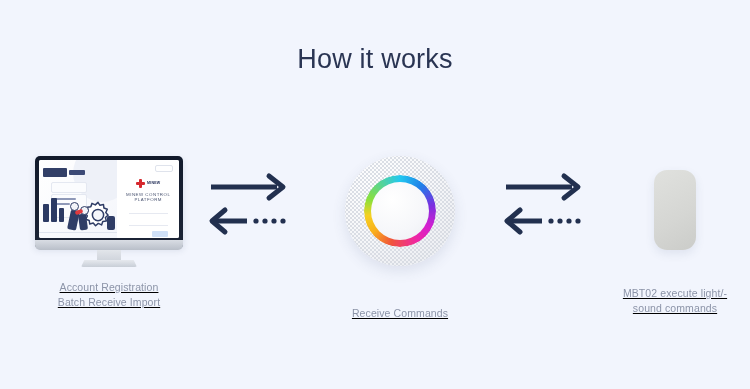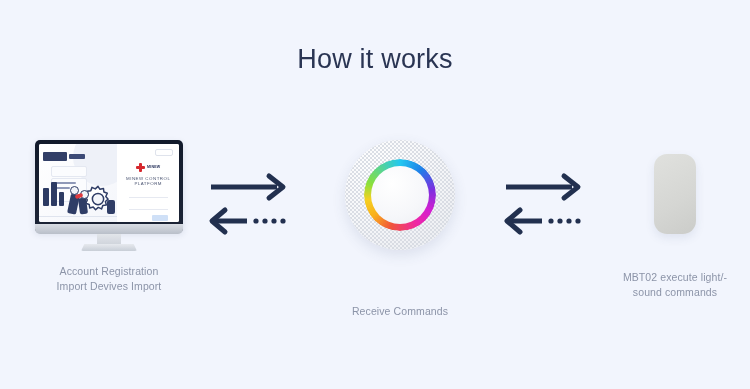--- a/index.html
+++ b/index.html
@@ -32,21 +32,22 @@
   .flow {
     position: absolute;
     top: 140px;
     left: 0;
     width: 750px;
     height: 200px;
   }
 
   .stage {
     position: absolute;
-    top: 0;
+    top: 16px;
+    text-decoration: underline;
   }
   .stage-caption {
     text-align: center;
     font-size: 10.5px;
     line-height: 15px;
     color: #8c94a8;
     letter-spacing: 0.1px;
   }
 
   
@@ -309,21 +310,21 @@
             mask: radial-gradient(circle, transparent 0 27px, #000 28px);
     filter: blur(0.3px);
   }
   .ring-inner {
     position: absolute;
     left: 26px; top: 26px;
     width: 58px; height: 58px;
     border-radius: 50%;
     background: radial-gradient(circle at 36% 30%, #ffffff 0%, #f6f7fa 60%, #eceef3 100%);
   }
-  #caption-speaker { margin-top: 54px; }
+  #caption-speaker { margin-top: 40px; }
 
   
   #stage-device { left: 595px; width: 160px; }
   .device {
     position: relative;
     width: 42px;
     height: 80px;
     margin: 14px auto 0 auto;
     border-radius: 13px;
     background: linear-gradient(150deg, #e0e1de 0%, #d5d6d3 60%, #cbccc9 100%);
@@ -383,21 +384,21 @@
 
         </div>
       </div>
       <div class="monitor-chin"></div>
       <div class="monitor-neck"></div>
       <div class="monitor-base"></div>
     </div>
 
     <div class="stage-caption" id="caption-desktop">
       <div>Account Registration</div>
-      <div>Import Devives Import</div>
+      <div>Batch Receive Import</div>
     </div>
   </div>
 
   <div class="arrows" id="arrows-1">
     <div class="arrow-row">
       <svg width="92" height="34" viewBox="0 0 92 34">
         <line x1="6" y1="17" x2="72" y2="17" stroke="#22304f" stroke-width="5" stroke-linecap="butt"></line>
         <polyline points="64,6 78,17 64,28" fill="none" stroke="#22304f" stroke-width="5" stroke-linecap="round" stroke-linejoin="round"></polyline>
       </svg>
     </div>

